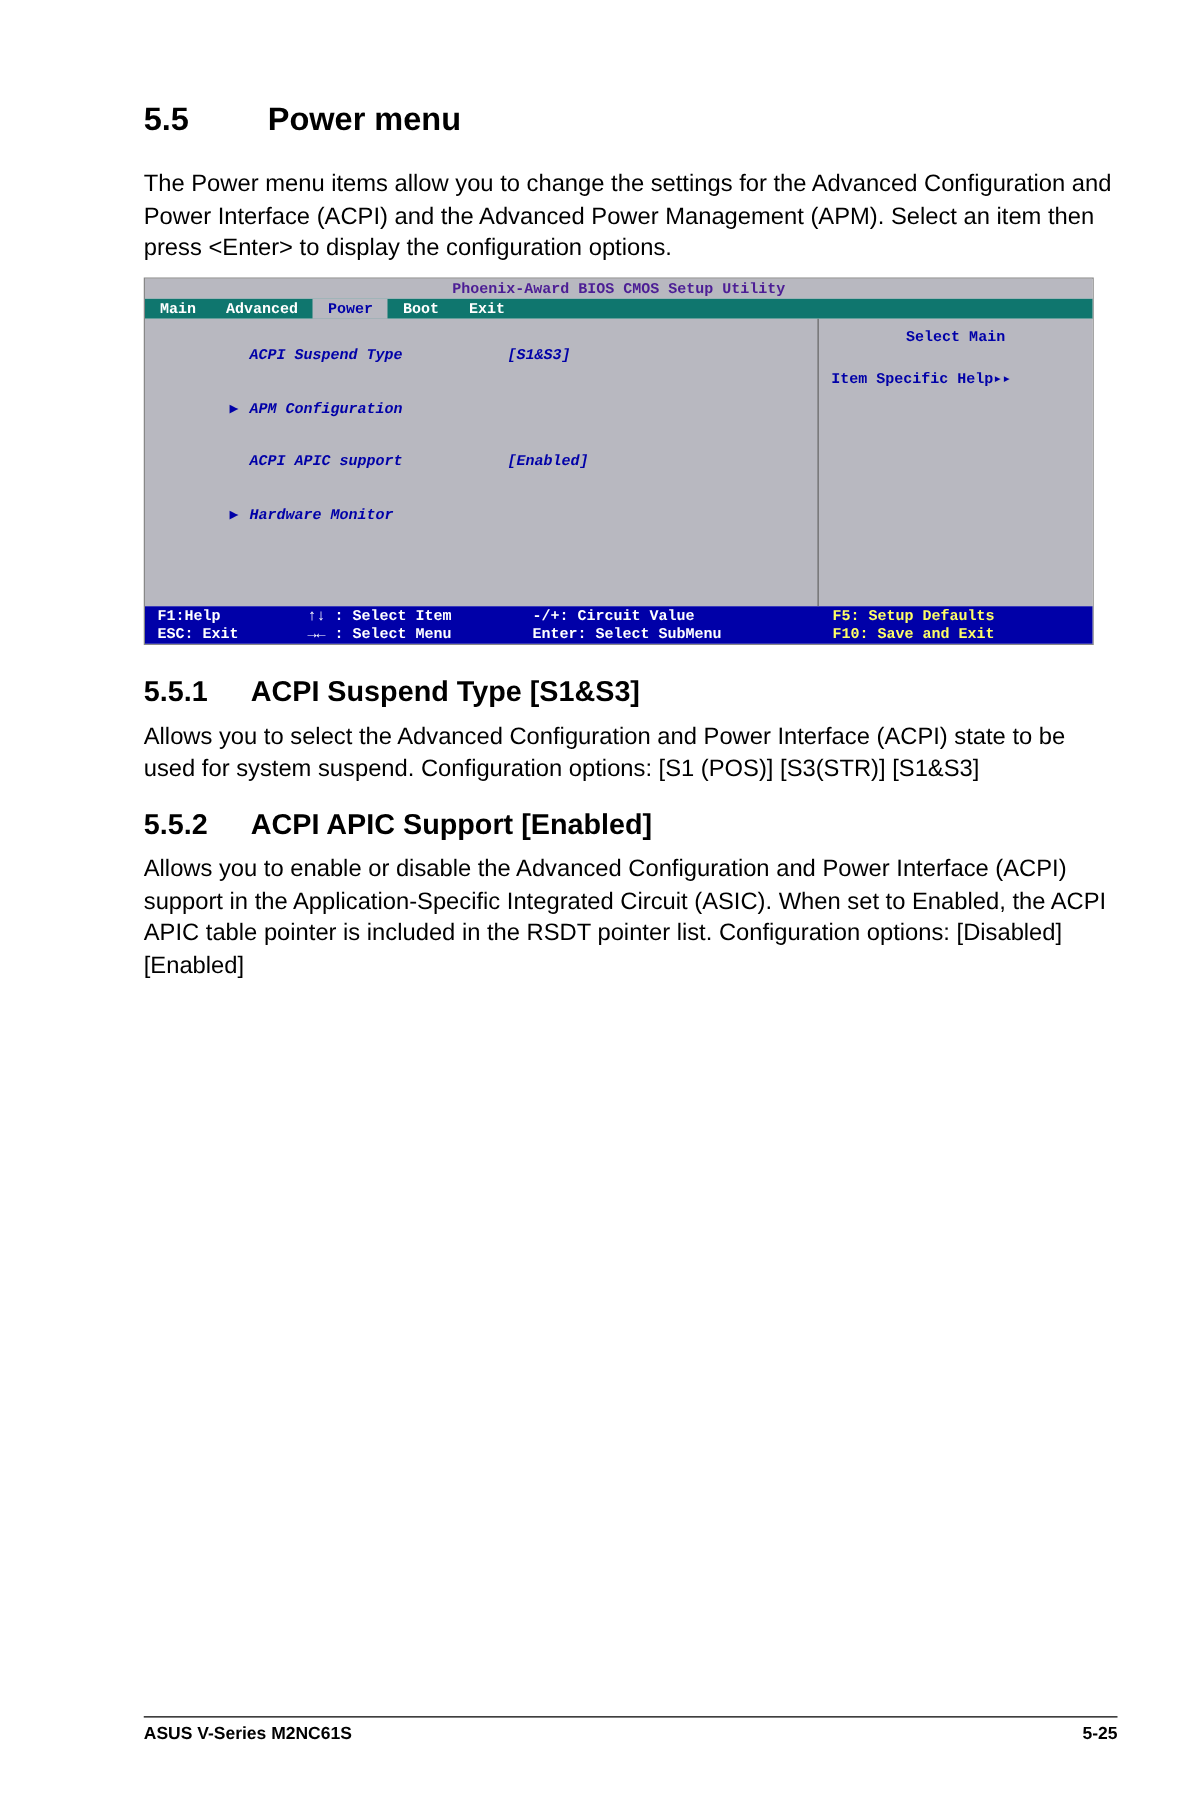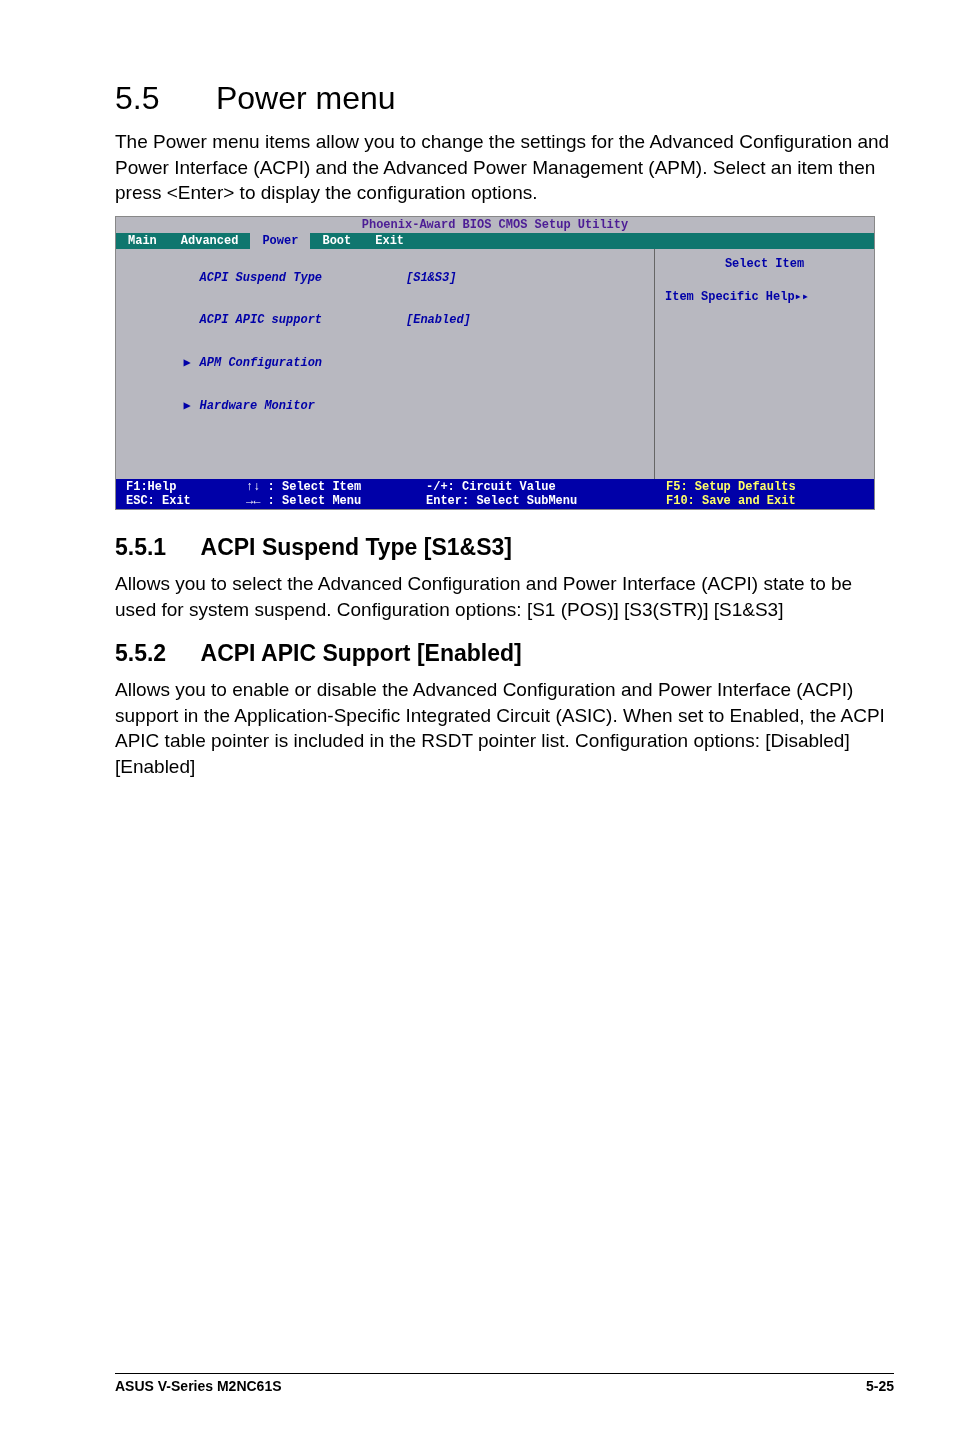--- a/index.html
+++ b/index.html
@@ -5,21 +5,21 @@
   * { margin: 0; padding: 0; box-sizing: border-box; }
   body {
     background: #fff;
     width: 954px;
     height: 1438px;
     font-family: Verdana, Arial, sans-serif;
     color: #000;
     padding: 80px 60px 40px 115px;
     position: relative;
   }
-  .h1 { font-size: 32px; font-weight: normal; margin-bottom: 12px; }
+  .h1 { font-size: 26px; font-weight: bold; margin-bottom: 24px; }
   .h1 .num { display: inline-block; width: 92px; }
   .body-text { font-size: 19px; line-height: 1.35; margin-bottom: 10px; }
   .bios-box {
     width: 760px;
     font-family: "Courier New", monospace;
     font-size: 12px;
     border: 1px solid #888;
     margin-bottom: 24px;
   }
   .bios-title {
@@ -109,31 +109,31 @@
     <span>Boot</span>
     <span>Exit</span>
   </div>
 
   <div class="bios-body">
     <div class="bios-left">
       <div class="row">
         <span class="pointer-col"> </span><span>ACPI Suspend Type</span><span class="val">[S1&amp;S3]</span>
       </div>
       <div class="row">
-        <span class="pointer-col"> </span><span>ACPI APIC support</span><span class="val">[Enabled]</span>
+        <span class="pointer-col">▶</span><span>APM Configuration</span>
       </div>
       <div class="row">
-        <span class="pointer-col">▶</span><span>APM Configuration</span>
+        <span class="pointer-col"> </span><span>ACPI APIC support</span><span class="val">[Enabled]</span>
       </div>
       <div class="row">
         <span class="pointer-col">▶</span><span>Hardware Monitor</span>
       </div>
     </div>
     <div class="bios-right">
-      <div class="select-menu">Select Item</div>
+      <div class="select-menu">Select Main</div>
       <div class="help-label">Item Specific Help▸▸</div>
     </div>
   </div>
 
   <div class="bios-footer">
     <div class="col1">
       <div>F1:Help</div>
       <div>ESC: Exit</div>
     </div>
     <div class="col2">

